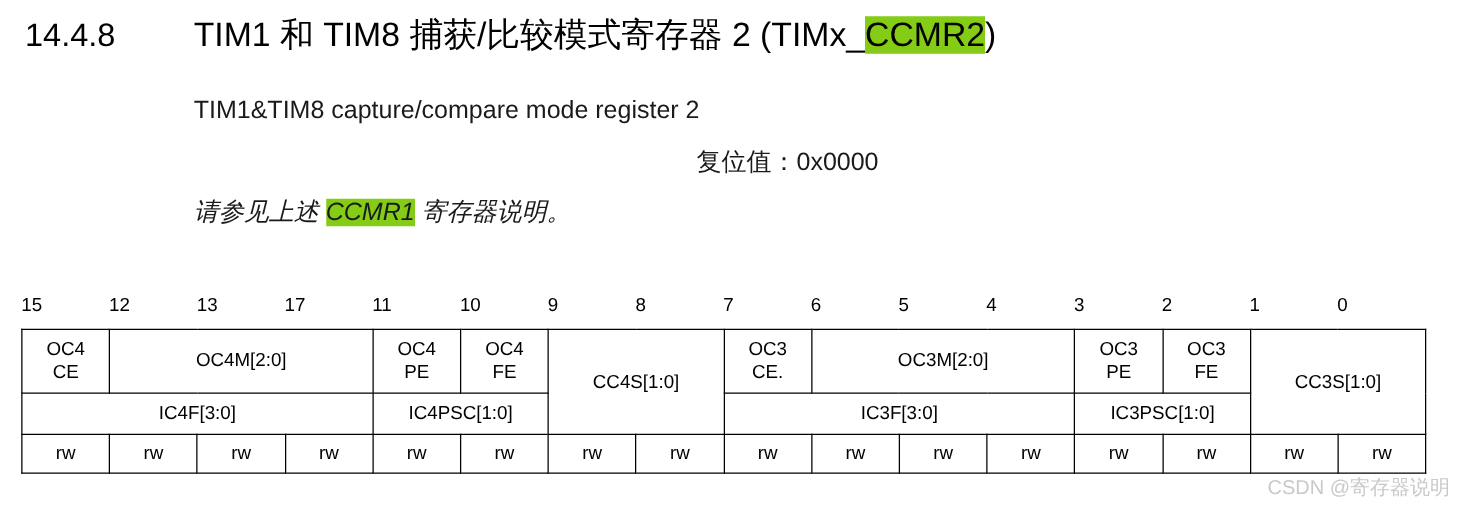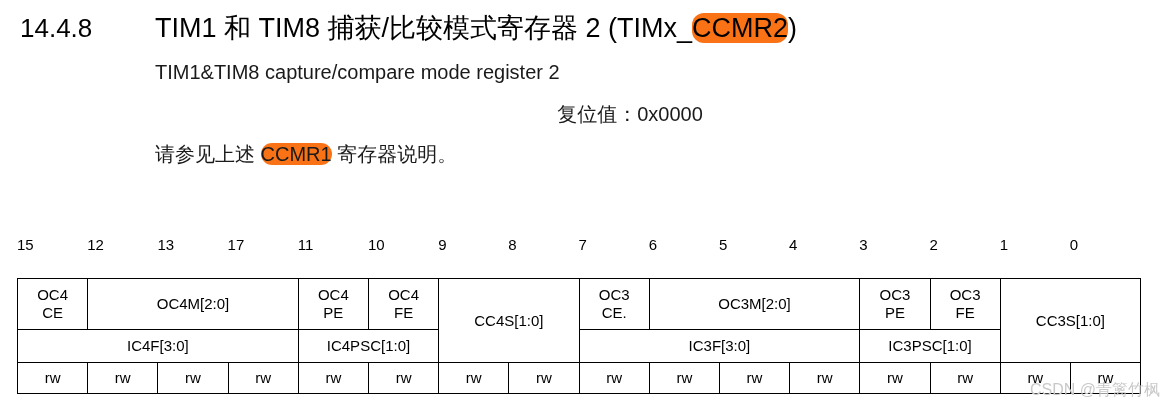--- a/index.html
+++ b/index.html
@@ -31,64 +31,63 @@
   }
   #section-number {
     width: 135px;
     flex: 0 0 135px;
     font-size: 26px;
   }
   #heading-title {
     font-size: 27px;
   }
   .hl {
-    background: #f97316;
+    background: #84cc16;
     padding: 0 0px;
-    border-radius: 12px;
   }
 
   
   #body-text {
     position: absolute;
     left: 155px;
     top: 62px;
     width: 950px;
   }
   .para {
     font-size: 20px;
     line-height: 1.0;
     margin: 0 0 18px 0;
     white-space: nowrap;
     color: #1a1a1a;
   }
-  #line-subtitle { margin-bottom: 22px; }
+  #line-subtitle { margin-bottom: 22px; margin-top: 16px; }
   #line-offset   { margin-bottom: 20px; }
   #line-reset    { margin-bottom: 20px; text-align: center; }
-  #line-note     { margin-bottom: 0px; }
+  #line-note     { margin-bottom: 0px; font-style: italic; }
 
   
   #bit-index-row {
     position: absolute;
     left: 17px;
     top: 236px;
     width: 1123px;
     display: flex;
   }
   .bit-index {
     flex: 1 1 0;
     text-align: left;
     font-size: 15px;
     color: #000;
   }
 
   
   #register-table {
     position: absolute;
     left: 17px;
-    top: 278px;
+    top: 263px;
     width: 1123px;
     border-collapse: collapse;
     table-layout: fixed;
     border-radius: 13px;
   }
   #register-table col { width: 70.1875px; }
   #register-table td {
     border: 1.6px solid #000000;
     text-align: center;
     vertical-align: middle;
@@ -204,13 +203,13 @@
         <td>rw</td>
         <td>rw</td>
         <td>rw</td>
         <td>rw</td>
         <td>rw</td>
         <td>rw</td>
       </tr>
   </tbody>
 </table>
 
-<div id="watermark">CSDN @青篱竹枫</div>
+<div id="watermark">CSDN @寄存器说明</div>
 
 </body></html>

